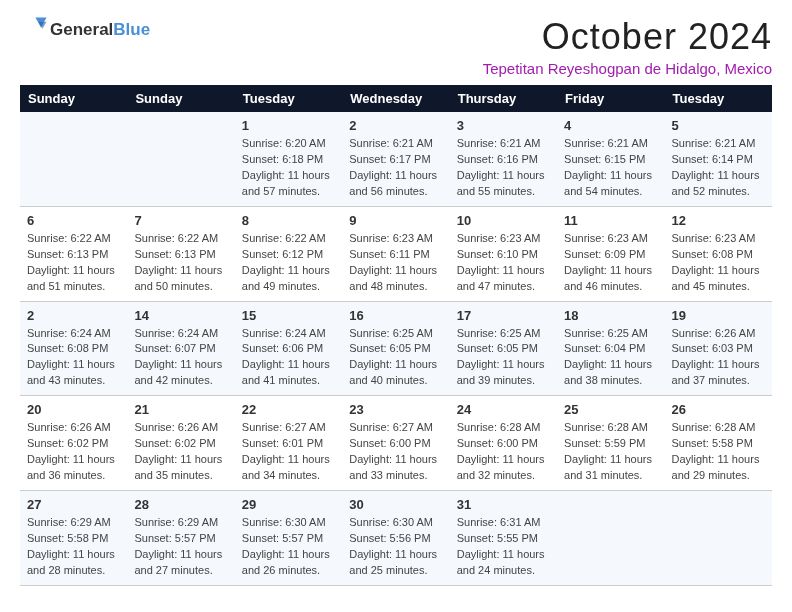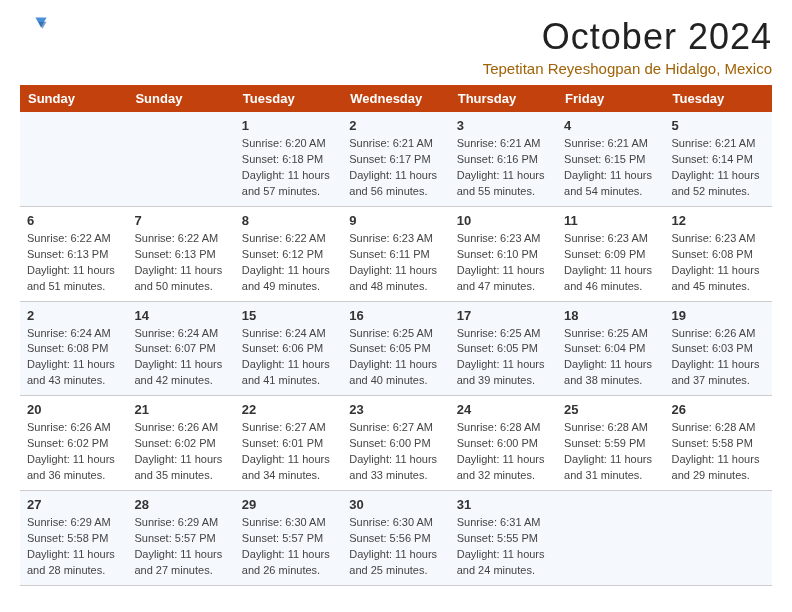--- a/index.html
+++ b/index.html
@@ -31,30 +31,30 @@
       margin-left: 8px;
     }
     .month-title {
       font-size: 36px;
       font-weight: normal;
       color: #222;
       letter-spacing: 1px;
     }
     .location {
       font-size: 15px;
-      color: #a16207;
+      color: #a21caf;
       margin-top: 2px;
     }
     table {
       width: 100%;
       border-collapse: collapse;
       table-layout: fixed;
     }
     thead tr th {
-      background-color: #c2410c;
+      background-color: #0f172a;
       color: #fff;
       text-align: left;
       padding: 6px 8px;
       font-size: 13px;
       font-weight: bold;
     }
     tbody tr {
       border-bottom: 1px solid #ccc;
     }
     tbody tr:nth-child(odd) {
@@ -84,20 +84,25 @@
 </head>
 <body>
 
 <div class="header">
   <div class="logo">
     <div>
       <svg class="logo-icon" viewBox="0 0 40 40" width="36" height="36">
         <polygon points="22,8 38,8 30,22" fill="#4a90d9"></polygon>
         <polygon points="26,14 38,14 32,24" fill="#2a5fa0" opacity="0.6"></polygon>
       </svg>
+    </div>
+    <div style="margin-left:2px;">
+      <div style="font-size:17px;font-weight:bold;color:#333;line-height:1.15;">
+        <span style="color:#333;">General</span><span style="color:#4a90d9;">Blue</span>
+      </div>
     </div>
   </div>
   <div class="title-block">
     <div class="month-title">October 2024</div>
     <div class="location">Tepetitan Reyeshogpan de Hidalgo, Mexico</div>
   </div>
 </div>
 
 <table>
   <thead>

